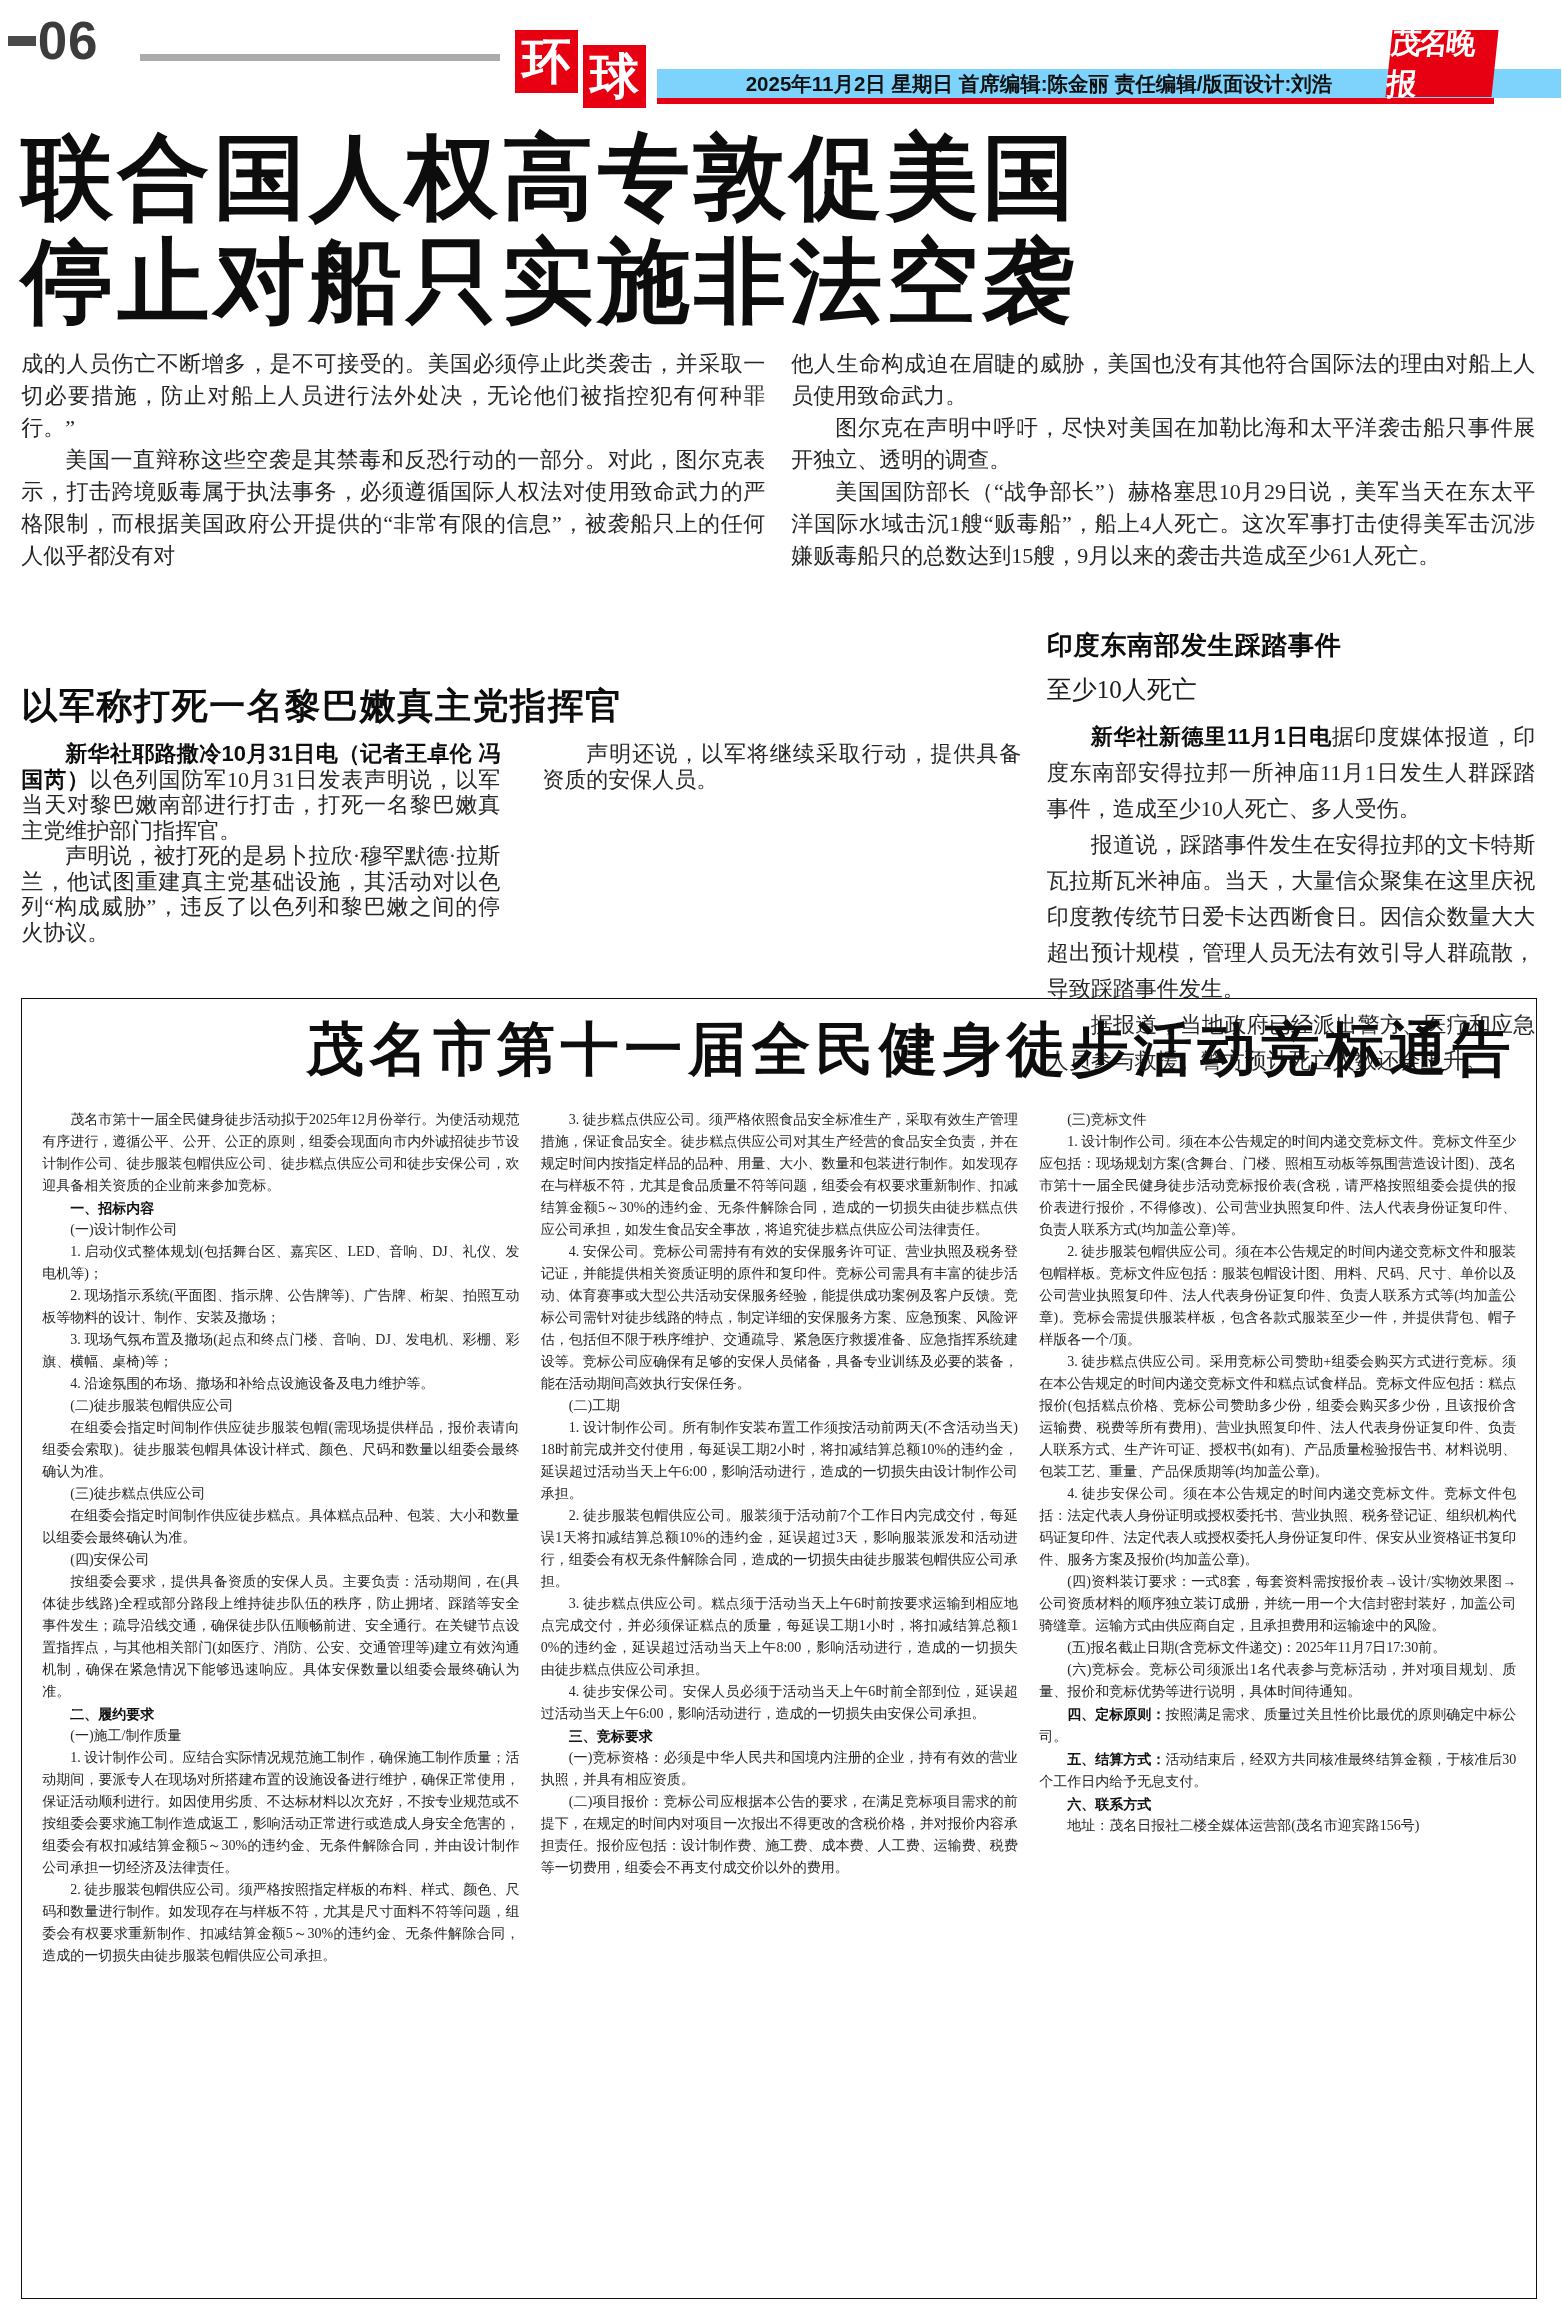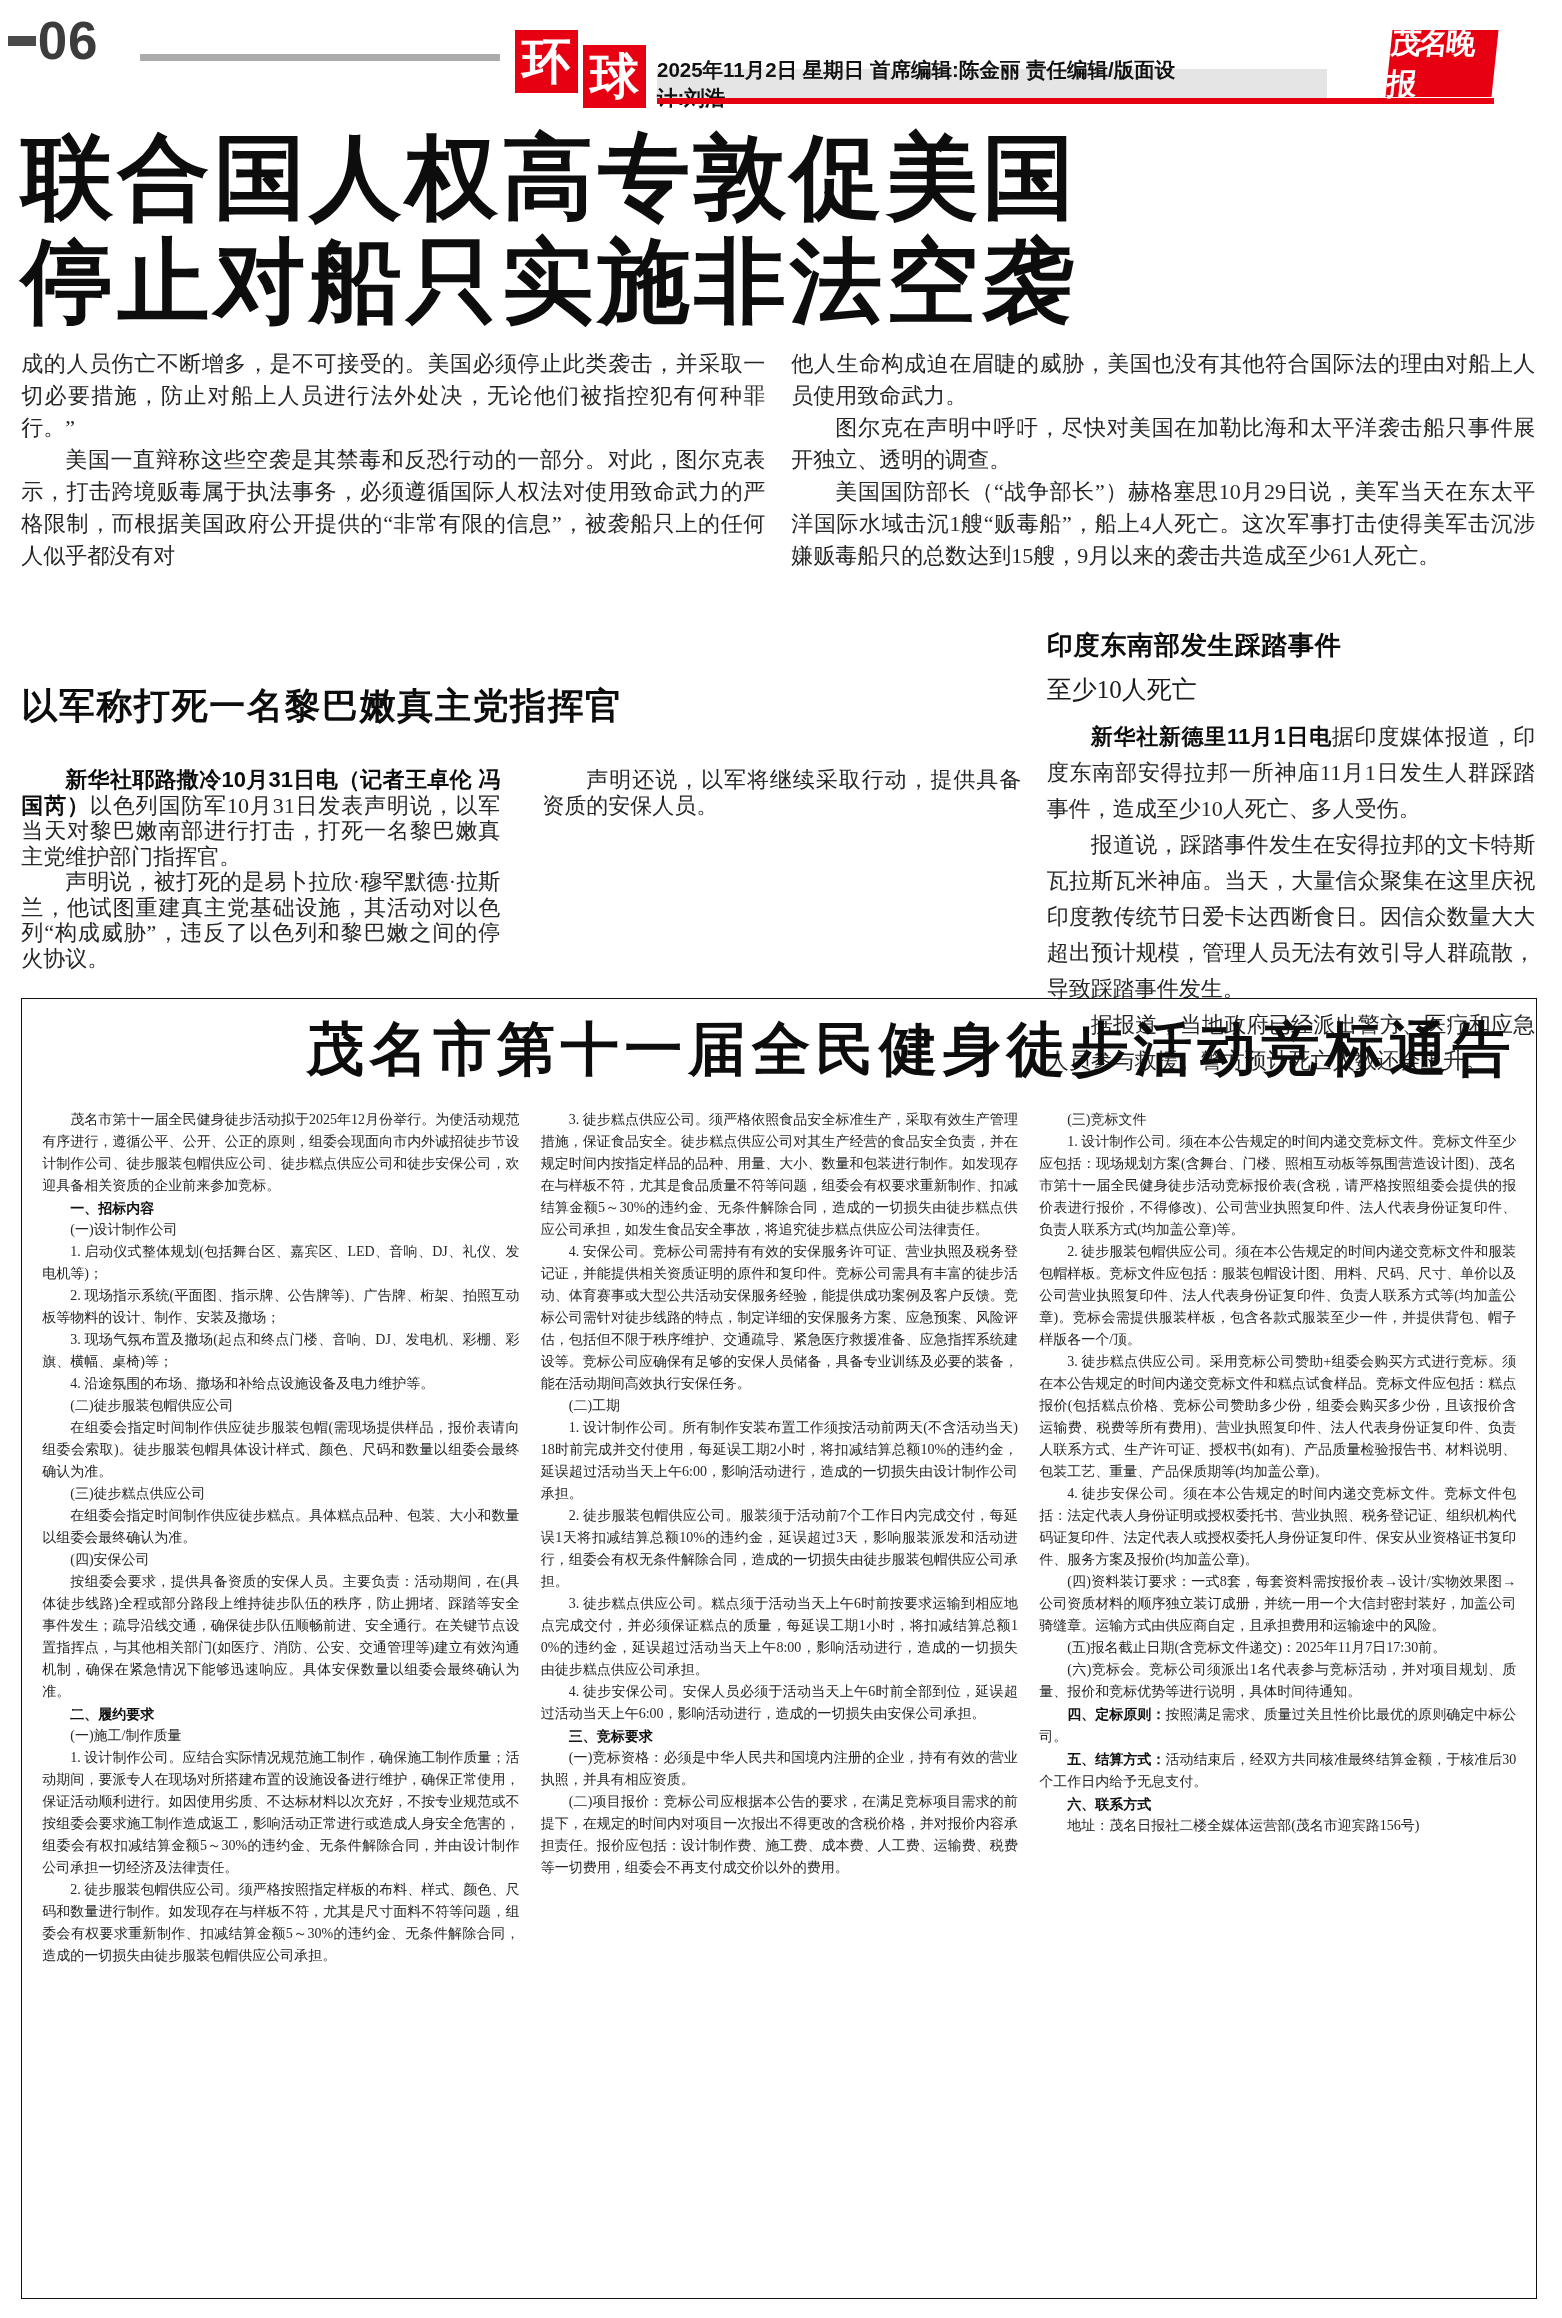--- a/index.html
+++ b/index.html
@@ -13,21 +13,21 @@
   .pagenum { position:absolute; left:8.2px; top:16.4px; display:flex; align-items:center; }
   .pagenum .dash { width:28px; height:10px; background:#4a4a4a; margin-right:1.6px; }
   .pagenum .num { font-family:"Liberation Sans","DejaVu Sans",sans-serif; font-weight:700;
                   font-size:53px; line-height:49px; color:#3c3c3c; letter-spacing:0.8px; }
   .header-rule { position:absolute; left:140px; top:54px; width:360px; height:6.6px; background:#ababab; }
   .secbox { position:absolute; width:63px; height:63px; background:#e60012; color:#fff;
             font-weight:700; font-size:49px; display:flex; align-items:center; justify-content:center;
             font-family:"Liberation Serif","DejaVu Serif",serif; }
   .secbox.b1 { left:515px; top:30px; }
   .secbox.b2 { left:583px; top:45px; }
-  .datebar { position:absolute; left:657px; top:69px; width:670px; height:29px; background:#e5e5e5;
+  .datebar { position:absolute; left:657px; top:69px; width:904px; height:29px; background:#7dd3fc;
              display:flex; align-items:center; justify-content:center; }
   .datebar span { font-family:"Liberation Sans","DejaVu Sans",sans-serif; font-weight:700;
                   font-size:20.5px; color:#111; padding-right:140px; }
   .redline { position:absolute; left:657px; top:98px; width:837px; height:5.7px; background:#e60012; }
   .masthead { position:absolute; left:1389px; top:30px; width:106px; height:67px; background:#e60012;
               color:#fff; display:flex; align-items:center; justify-content:center;
               font-weight:700; font-size:30px; letter-spacing:-2.5px;
               transform:skewX(-6deg); font-family:"Liberation Serif","DejaVu Serif",serif; }
 
   
@@ -39,21 +39,21 @@
   .art p { font-size:22px; line-height:32px; text-align:justify; text-justify:inter-ideograph;
            word-break:break-all; text-indent:2em; color:#262626; }
   .art p.cont { text-indent:0; }
   .dl { font-weight:700; font-family:"Liberation Sans","DejaVu Sans",sans-serif; color:#0d0d0d; }
 
   
   #second-row { position:absolute; left:21.3px; top:628px; width:1514px; display:flex; gap:25.5px; }
   #israel-story { width:1000px; }
   #israel-story h2 { margin-top:54px; font-family:"Liberation Sans","DejaVu Sans",sans-serif;
                      font-weight:700; font-size:36px; letter-spacing:1.6px; color:#0d0d0d; }
-  .cols2 { display:flex; gap:42px; margin-top:36px; }
+  .cols2 { display:flex; gap:42px; margin-top:10px; }
   .cols2 .col { flex:1; }
   #israel-story .art p { line-height:25.5px; }
   #india-story { flex:1; }
   #india-story h2 { font-family:"Liberation Sans","DejaVu Sans",sans-serif; font-weight:700;
                     font-size:26px; letter-spacing:0.8px; color:#0d0d0d; }
   #india-story .sub { font-size:25px; margin-top:10px; color:#1a1a1a; }
   #india-story .body { margin-top:13px; }
   #india-story .art p, #india-story p { line-height:36px; }
 
   

